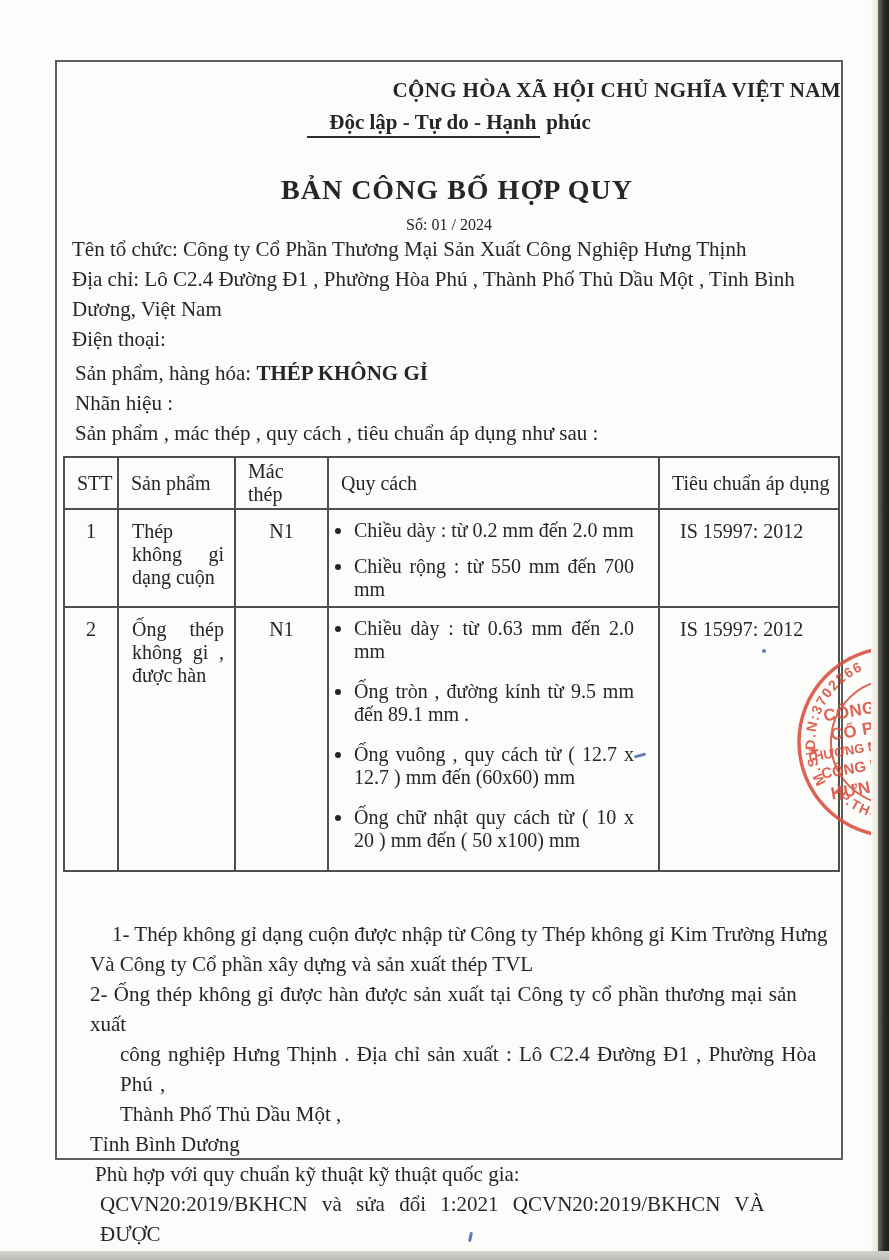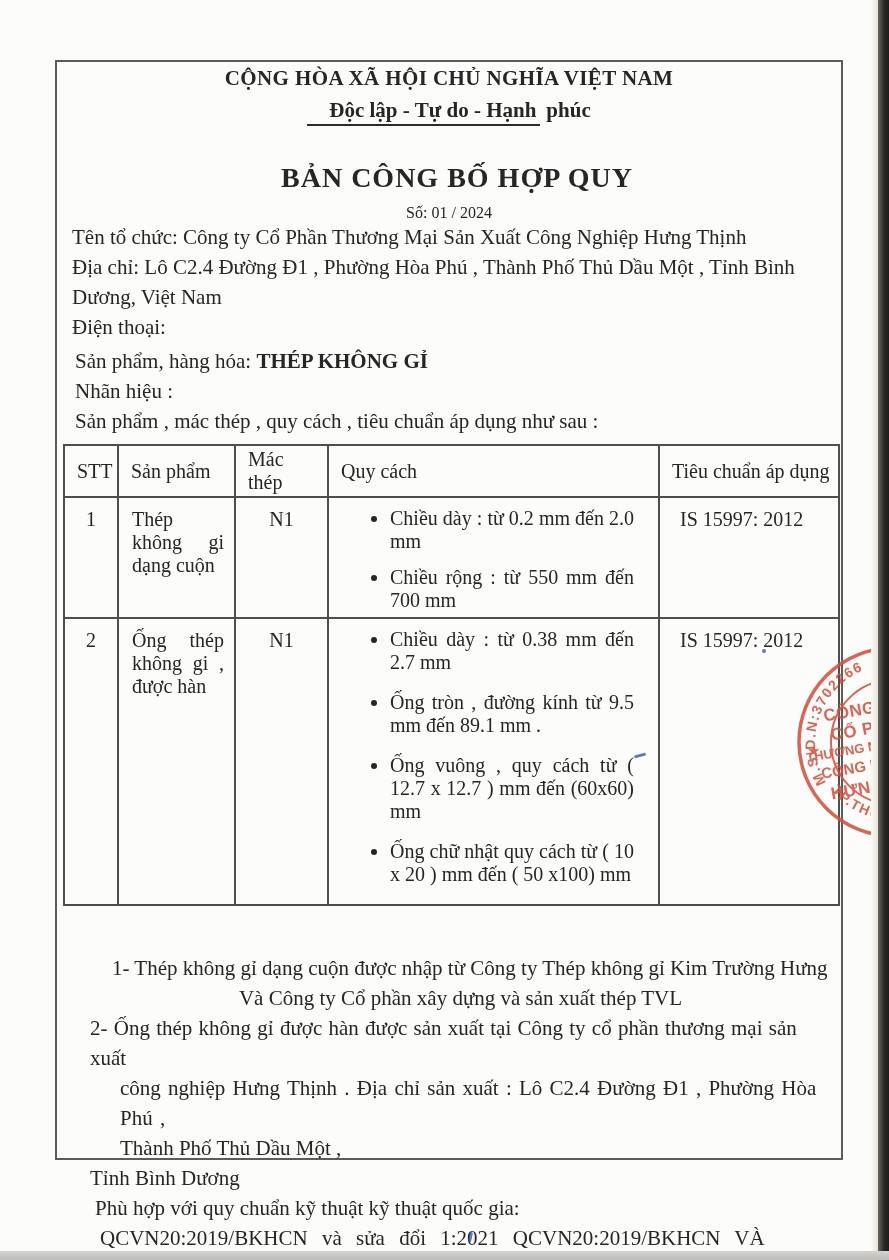--- a/index.html
+++ b/index.html
@@ -29,21 +29,21 @@
 
   
   .border-box {
     position:absolute; left:55px; top:60px; width:788px; height:1100px;
     border:2px solid #5c5c5c; box-sizing:border-box;
     background:transparent;
   }
 
   
   .national-title {
-    margin-top:4px; text-align:center;
+    margin-top:16px; text-align:right;
     font-size:21px; font-weight:bold; letter-spacing:.4px;
   }
   .motto {
     margin-top:7px; text-align:center;
     font-size:21px; font-weight:bold;
   }
   .motto .u {
     display:inline-block; padding:0 4px 1px 22px;
     border-bottom:2px solid #2c2c2c;
   }
@@ -72,30 +72,30 @@
     vertical-align:top; font-weight:normal;
   }
   table.spec th { height:44px; vertical-align:middle; text-align:left; padding:2px 6px 2px 12px; }
   th.c-stt, td.stt { text-align:center; }
   td.stt { padding-top:10px; }
   td.prod { padding:10px 10px 6px 13px; text-align:justify; }
   td.grade { text-align:center; padding-top:10px; }
   td.std { padding:10px 6px 6px 20px; }
   tr.r1 > td { height:98px; }
   tr.r2 > td { height:234px; }
-  td.specs ul { margin:8px 20px 4px 0; padding-left:60px; }
+  td.specs ul { margin:8px 20px 4px 0; padding-left:24px; }
   td.specs li { margin-bottom:13px; text-align:justify; padding-right:3px; }
   tr.r2 td.specs li { margin-bottom:17px; }
   td.specs li:last-child { margin-bottom:0; }
 
   
   .notes { margin-top:47px; font-size:21px; line-height:30px; }
   .notes div { margin-right:10px; }
   .nl-0 { margin-left:55px; }
-  .nl-1 { margin-left:33px;text-align:center; }
+  .nl-1 { margin-left:33px; }
   .nl-2 { margin-left:33px; word-spacing:1px; }
   .nl-3 { margin-left:63px; word-spacing:2px; }
   .nl-4 { margin-left:63px; }
   .nl-5 { margin-left:33px; }
   .nl-6 { margin-left:38px; }
   .nl-7 { margin-left:43px; word-spacing:9px; }
 
   
   .stamp { position:absolute; left:783px; top:632px; opacity:.88; }
   .stamp .ring { fill:none; }
@@ -164,21 +164,21 @@
             </ul>
           </td>
           <td class="std">IS 15997: 2012</td>
         </tr>
         <tr class="r2">
           <td class="stt">2</td>
           <td class="prod">Ống thép không gi , được hàn</td>
           <td class="grade">N1</td>
           <td class="specs">
             <ul>
-              <li>Chiều dày : từ 0.38 mm đến 2.7 mm</li>
+              <li>Chiều dày : từ 0.63 mm đến 2.0 mm</li>
               <li>Ống tròn , đường kính từ 9.5 mm đến 89.1 mm .</li>
               <li>Ống vuông , quy cách từ ( 12.7 x 12.7 ) mm đến (60x60) mm</li>
               <li>Ống chữ nhật quy cách từ ( 10 x 20 ) mm đến ( 50 x100) mm</li>
             </ul>
           </td>
           <td class="std">IS 15997: 2012</td>
         </tr>
       </tbody>
     </table>
 

